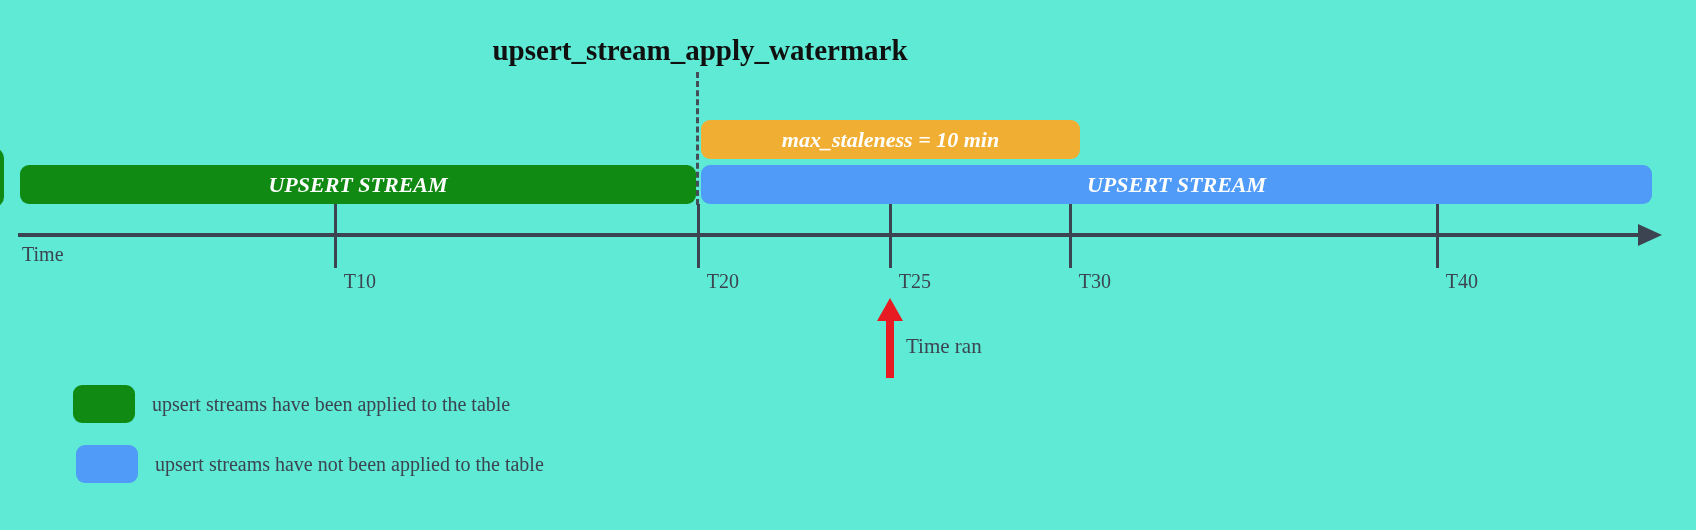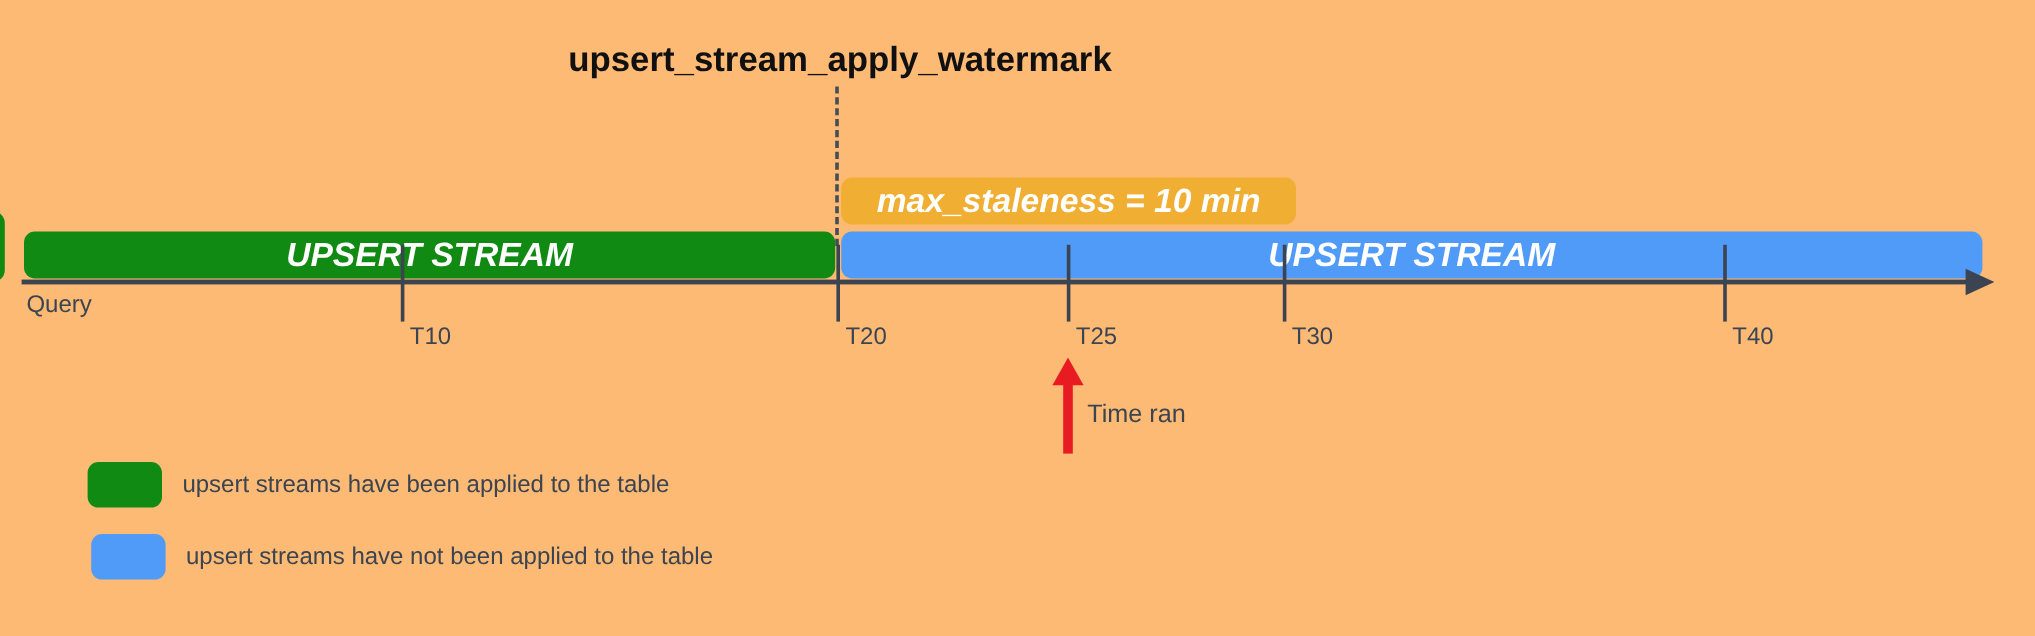--- a/index.html
+++ b/index.html
@@ -1,31 +1,31 @@
 <!DOCTYPE html>
 <html><head>
 <meta charset="utf-8">
 <style>
   html,body { margin:0; padding:0; background:#ffffff; }
   #stage {
-    position:relative; width:1696px; height:530px; background:#fdba74;
-    font-family:Liberation Sans, sans-serif; overflow:hidden;
+    position:relative; width:1696px; height:530px; background:#5eead4;
+    font-family:Liberation Serif, serif; overflow:hidden;
   }
   .title {
     position:absolute; top:34px; left:700px; transform:translateX(-50%);
     font-size:29px; font-weight:bold; color:#101010; white-space:nowrap;
   }
   .dashed-line {
     position:absolute; left:696px; top:72px; height:133px; width:0;
     border-left:3px dashed #454d57;
   }
   .bar {
     position:absolute; border-radius:9px; color:#ffffff; font-weight:bold;
-    font-style:italic; font-size:28px; display:flex; align-items:center;
-    justify-content:center; white-space:nowrap;margin-top:28px;
+    font-style:italic; font-size:22px; display:flex; align-items:center;
+    justify-content:center; white-space:nowrap;
   }
   .bar-green-sliver { left:-32px; top:148px; width:36px; height:59px; background:#108a12; border-radius:10px; }
   .bar-green  { left:20px;  top:165px; width:676px; height:39px; background:#108a12; }
   .bar-blue   { left:701px; top:165px; width:951px; height:39px; background:#4f9bf7; }
   .bar-orange { left:701px; top:120px; width:379px; height:39px; background:#f0ae33; }
 
   .axis-line { position:absolute; left:18px; top:233px; width:1624px; height:4px; background:#3b4450; }
   .axis-arrowhead {
     position:absolute; left:1638px; top:224px; width:0; height:0;
     border-top:11px solid transparent; border-bottom:11px solid transparent;
@@ -74,21 +74,21 @@
     <span>max_staleness = 10 min</span>
   </div>
 
   <div class="bar bar-blue">
     <span>UPSERT STREAM</span>
   </div>
 
   <div class="axis-line"></div>
   <div class="axis-arrowhead"></div>
 
-  <div class="time-label">Query</div>
+  <div class="time-label">Time</div>
 
   <div class="tick tick-t10"></div>
   <div class="tick tick-t20"></div>
   <div class="tick tick-t25"></div>
   <div class="tick tick-t30"></div>
   <div class="tick tick-t40"></div>
 
   <div class="tick-label lbl-t10">T10</div>
   <div class="tick-label lbl-t20">T20</div>
   <div class="tick-label lbl-t25">T25</div>

